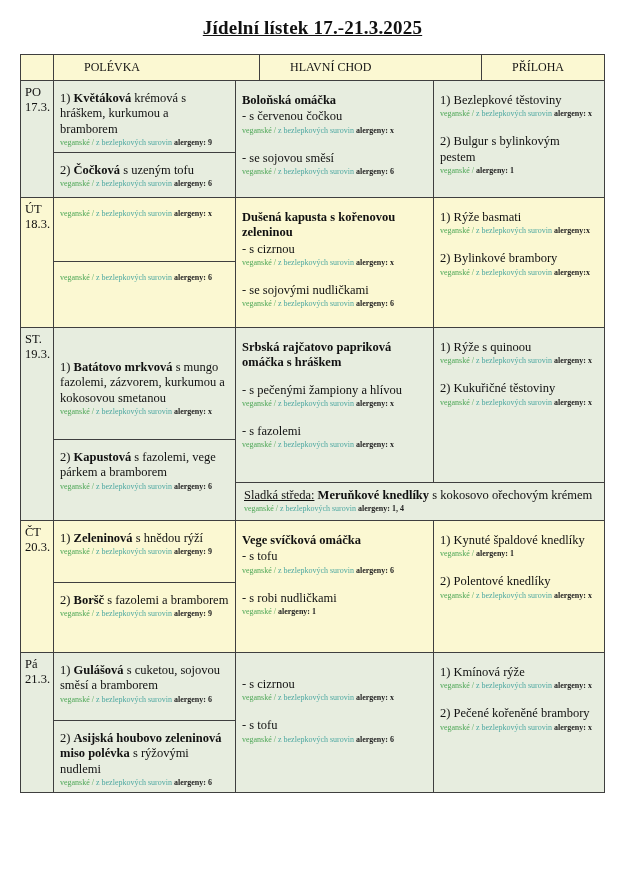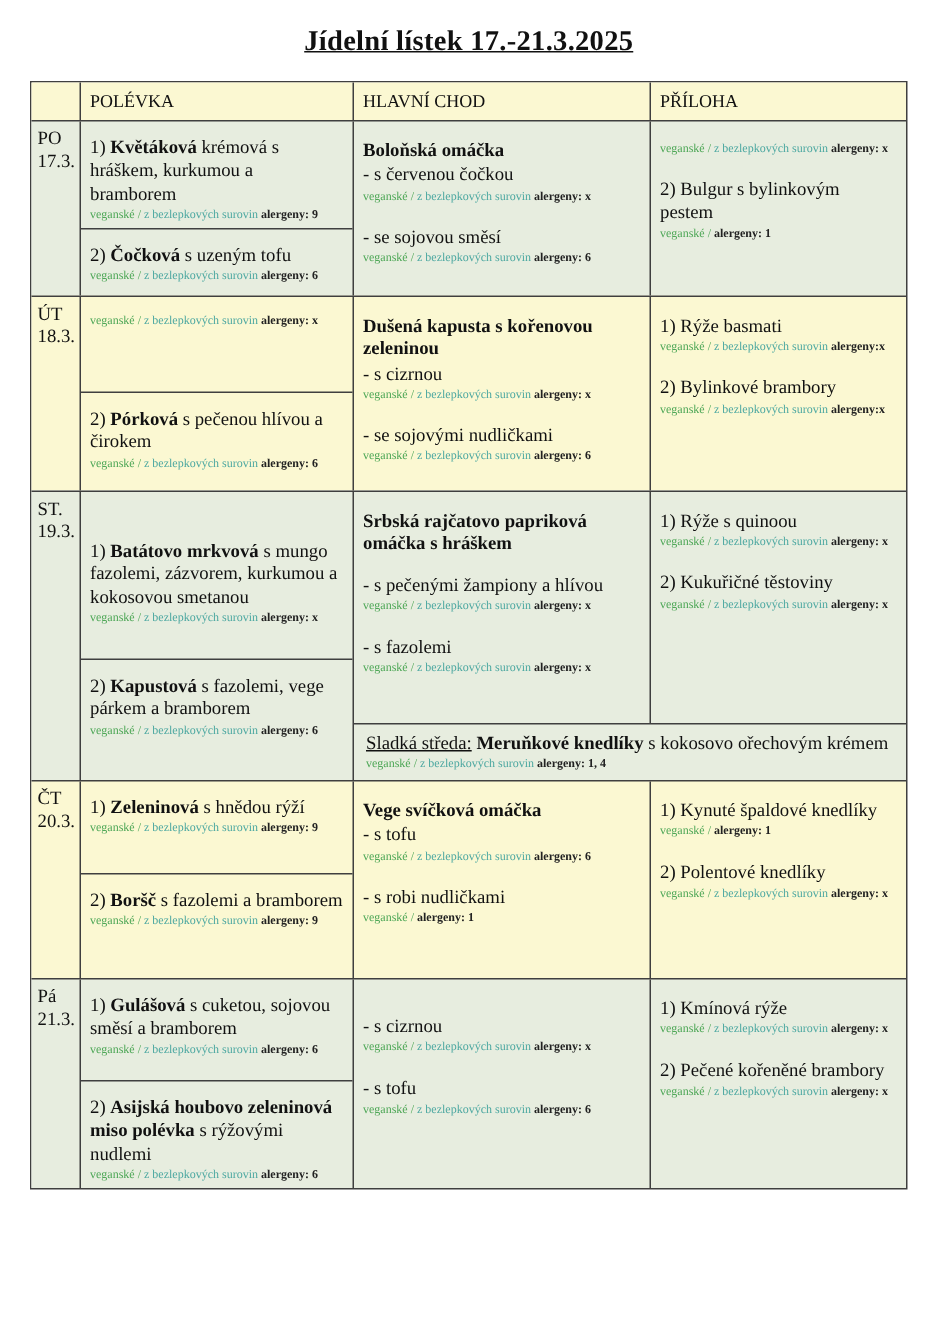--- a/index.html
+++ b/index.html
@@ -20,21 +20,21 @@
     margin-top:17px;text-align:center;font-size:19px;font-weight:bold;
     text-decoration:underline;letter-spacing:.2px;
   }
   .menu-table{
     width:585px;margin:15px auto 0;
     border:1px solid var(--border);
     font-size:12.5px;line-height:1.22;
   }
   .header-row{
     display:grid;grid-template-columns:33px 182px 198px 1fr;
-    background:var(--row-yellow);min-height:25px;
+    background:var(--row-yellow);min-height:25px;gap:24px;
   }
   .header-cell{padding:5px 6px 3px;font-size:12px;}
   .border-r{border-right:1px solid var(--border);}
   .day-row{
     display:grid;grid-template-columns:33px 182px 198px 1fr;
     grid-template-rows:1fr auto;
     border-top:1px solid var(--border);
   }
   .bg-green{background:var(--row-green);}
   .bg-yellow{background:var(--row-yellow);}
@@ -120,20 +120,21 @@
         <div class="tags"><span class="vegan">veganské /</span> <span class="gf">z bezlepkových surovin</span> <span class="allerg">alergeny: x</span></div>
       </div>
       <div class="variant-2">
         <div class="dish">- se sojovou směsí</div>
         <div class="tags"><span class="vegan">veganské /</span> <span class="gf">z bezlepkových surovin</span> <span class="allerg">alergeny: 6</span></div>
       </div>
     </div>
 
     <div class="side-cell">
       <div class="side-1">
+        <div class="dish">1) Bezlepkové těstoviny</div>
         <div class="tags"><span class="vegan">veganské /</span> <span class="gf">z bezlepkových surovin</span> <span class="allerg">alergeny: x</span></div>
       </div>
       <div class="side-2">
         <div class="dish">2) Bulgur s bylinkovým pestem</div>
         <div class="tags"><span class="vegan">veganské /</span> <span class="gf"></span> <span class="allerg">alergeny: 1</span></div>
       </div>
     </div>
 
   </div>
 
@@ -142,21 +143,20 @@
     <div class="day-cell">
       <div>ÚT</div>
       <div>18.3.</div>
     </div>
 
     <div class="soup-stack">
       <div class="soup-cell soup1">
         <div class="tags"><span class="vegan">veganské /</span> <span class="gf">z bezlepkových surovin</span> <span class="allerg">alergeny: x</span></div>
       </div>
       <div class="soup-cell soup2">
-        <div class="dish"><span>2) </span><b>Pórková</b><span> s pečenou hlívou a čirokem</span></div>
         <div class="tags"><span class="vegan">veganské /</span> <span class="gf">z bezlepkových surovin</span> <span class="allerg">alergeny: 6</span></div>
       </div>
     </div>
 
     <div class="main-cell">
       <div class="dish main-title">Dušená kapusta s kořenovou zeleninou</div>
       <div class="variant-1">
         <div class="dish">- s cizrnou</div>
         <div class="tags"><span class="vegan">veganské /</span> <span class="gf">z bezlepkových surovin</span> <span class="allerg">alergeny: x</span></div>
       </div>

